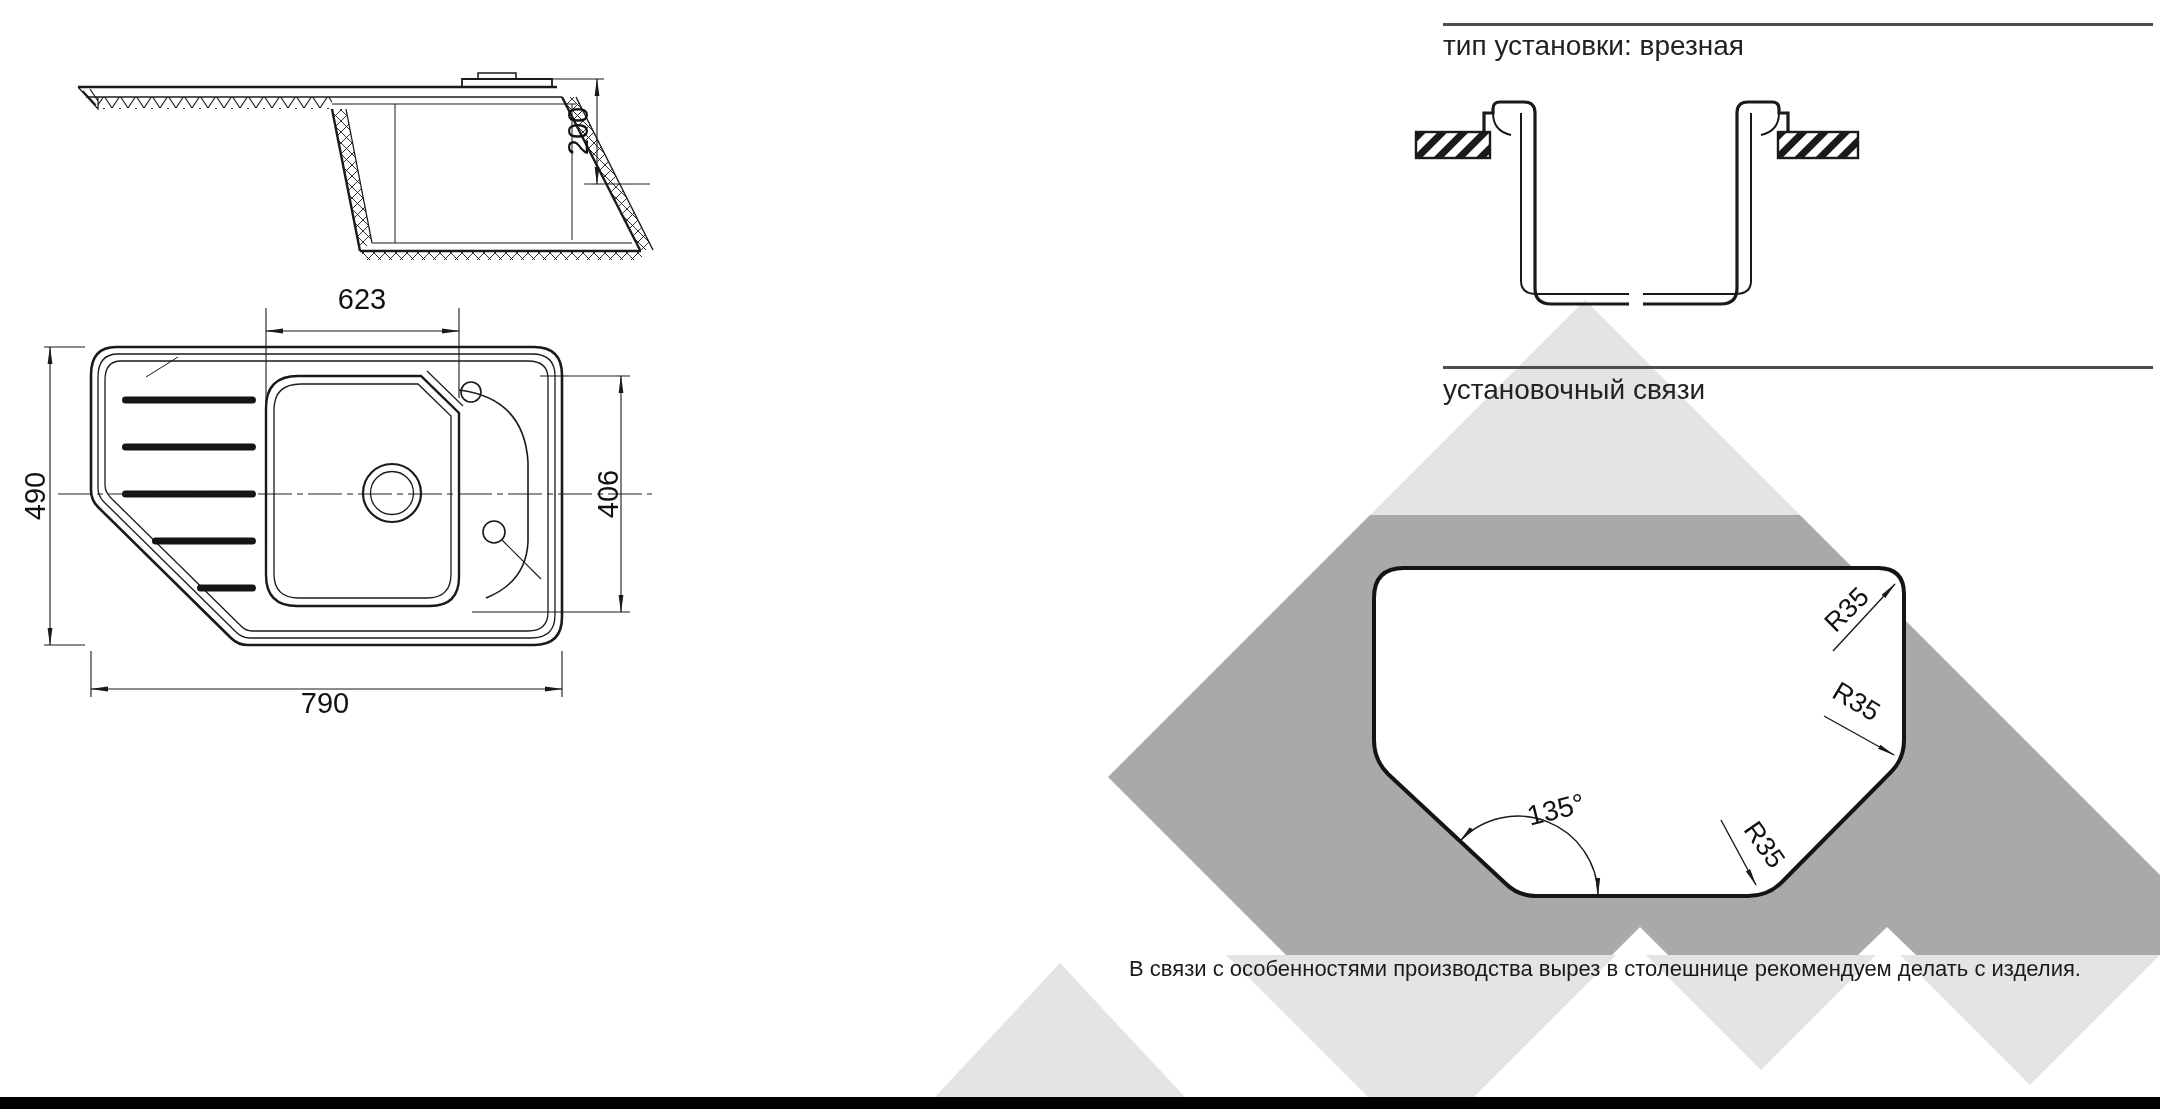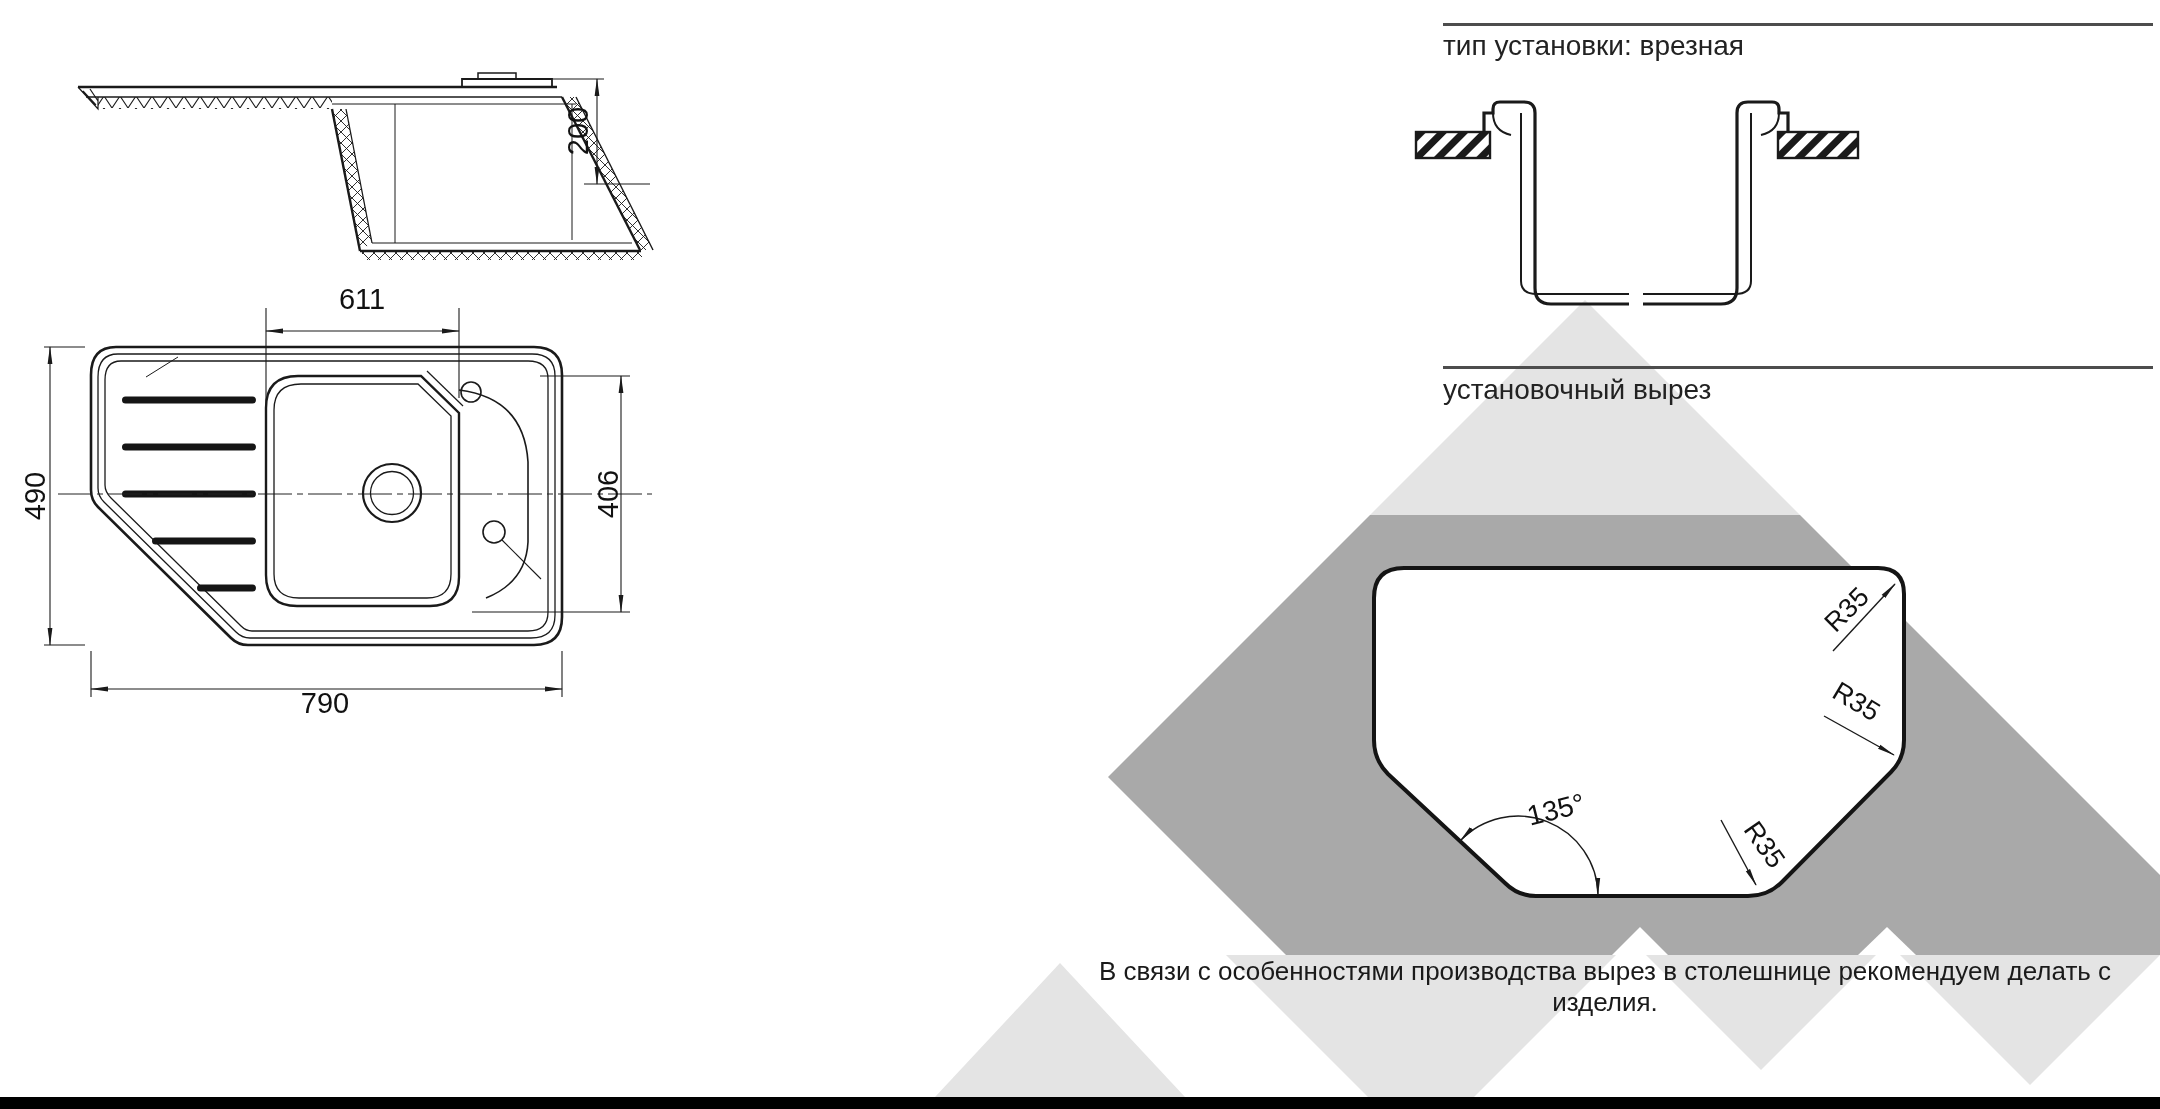--- a/index.html
+++ b/index.html
@@ -5,21 +5,21 @@
   html,body{margin:0;padding:0;background:#fff;}
   #stage{position:relative;width:2160px;height:1109px;background:#fff;overflow:hidden;
          font-family:"Liberation Sans", sans-serif;}
   #drawing{position:absolute;left:0;top:0;}
   .lbl{position:absolute;transform:translate(-50%,-50%);font-size:29px;color:#111;white-space:nowrap;}
   .rotccw{transform:translate(-50%,-50%) rotate(-90deg);}
   .ann{position:absolute;transform:translate(-50%,-50%);font-size:27px;color:#111;white-space:nowrap;}
   .title{position:absolute;font-size:28px;color:#222;white-space:nowrap;}
   .rule{position:absolute;height:3px;background:#4d4d4d;width:710px;left:1443px;}
   .note{position:absolute;left:1050px;top:956px;width:1110px;text-align:center;
-        font-size:26px;color:#1a1a1a;}
+        font-size:22px;color:#1a1a1a;}
   .footer{position:absolute;left:0;top:1097px;width:2160px;height:12px;background:#000;}
 </style>
 </head>
 <body>
 
 <div id="stage">
 
 <svg id="drawing" width="2160" height="1109" viewBox="0 0 2160 1109">
   <defs>
     <marker id="arr" viewBox="0 0 18 6" refX="17" refY="3" markerWidth="18" markerHeight="6" orient="auto-start-reverse" markerUnits="userSpaceOnUse">
@@ -134,23 +134,23 @@
       <path d="M540,376 H630"></path>
           <path d="M472,612 H630"></path>
       <path d="M621,376 V612" marker-start="url(#arr)" marker-end="url(#arr)"></path>
     </g>
   </g>
 </svg>
 
 <div class="rule" style="top:23px"></div>
 <div class="title" style="left:1443px;top:30px">тип установки: врезная</div>
 <div class="rule" style="top:366px"></div>
-<div class="title" style="left:1443px;top:374px">установочный вырез</div>
+<div class="title" style="left:1443px;top:374px">установочный связи</div>
 
-<div class="lbl" style="left:362px;top:299px">611</div>
+<div class="lbl" style="left:362px;top:299px">623</div>
 <div class="lbl rotccw" style="left:35px;top:496px">490</div>
 <div class="lbl" style="left:325px;top:703px">790</div>
 <div class="lbl rotccw" style="left:608px;top:494px">406</div>
 <div class="lbl rotccw" style="left:578px;top:131px">200</div>
 
 <div class="ann" style="left:1847px;top:610px;transform:translate(-50%,-50%) rotate(-45deg)">R35</div>
 <div class="ann" style="left:1856px;top:702px;transform:translate(-50%,-50%) rotate(31deg)">R35</div>
 <div class="ann" style="left:1764px;top:845px;transform:translate(-50%,-50%) rotate(55deg)">R35</div>
 <div class="ann" style="left:1556px;top:810px;transform:translate(-50%,-50%) rotate(-14deg);font-size:28px">135°</div>
 

